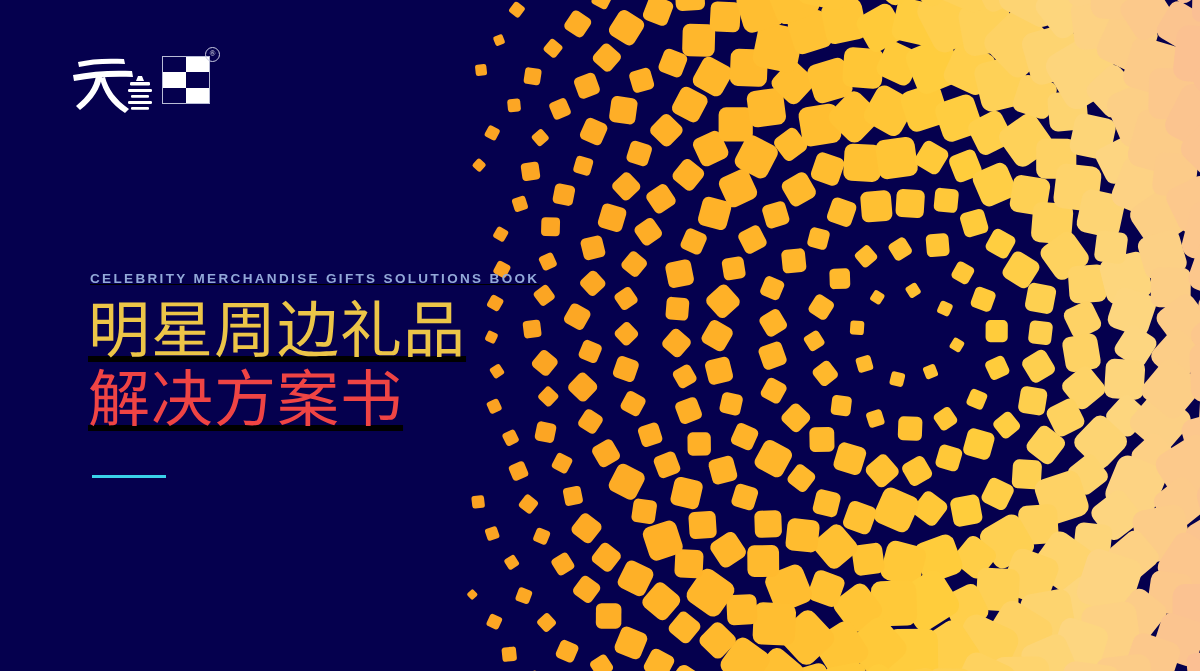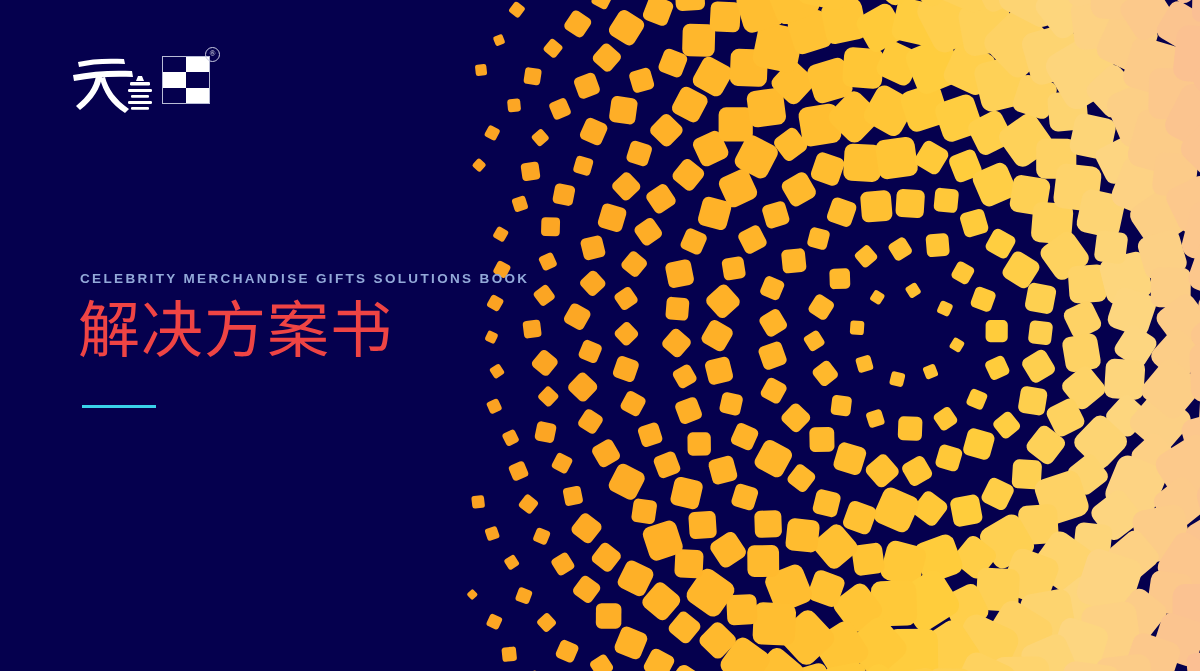--- a/index.html
+++ b/index.html
@@ -72,23 +72,24 @@
     border-radius: 50%;
     color: #e4e5f2;
     font-size: 8px;
     line-height: 12px;
     text-align: center;
     font-family: "Liberation Serif", serif;
   }
   
   #title-block {
     position: absolute;
-    left: 78px;
+    left: 88px;
     top: 272px;
     width: 470px;
+    text-decoration: underline;
   }
   #eyebrow {
     color: #93a9d9;
     font-size: 13.5px;
     font-weight: 600;
     letter-spacing: 2.35px;
     white-space: nowrap;
     margin: 0 0 12px 2px;
     line-height: 1;
   }
@@ -564,20 +565,21 @@
       </div>
       <div class="reg">®</div>
     </div>
 
   </div>
 
   <div id="title-block">
 
     <p id="eyebrow">CELEBRITY  MERCHANDISE  GIFTS SOLUTIONS BOOK</p>
 
+    <h1 id="headline-1" class="headline">明星周边礼品</h1>
 
     <h1 id="headline-2" class="headline">解决方案书</h1>
 
     <div id="rule"></div>
 
   </div>
 
 </div>
 
 </body></html>

